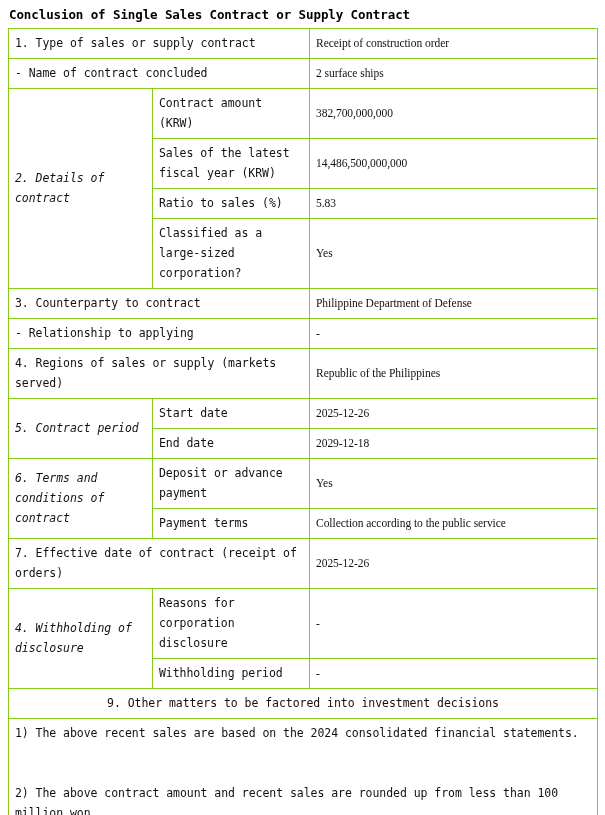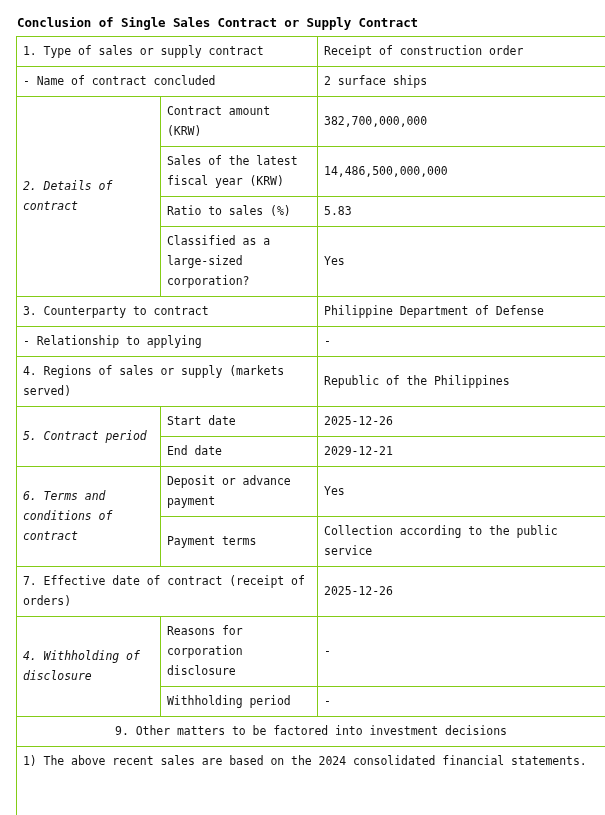--- a/index.html
+++ b/index.html
@@ -13,21 +13,21 @@
     overflow: hidden;
     font-family: "DejaVu Sans Mono", "Liberation Mono", monospace;
     color: #1a1a1a;
     -webkit-font-smoothing: none;
   }
   .page {
     position: relative;
     width: 587px;
     height: 815px;
     box-sizing: border-box;
-    padding: 8px;
+    padding: 0;
   }
   .doc-title {
     font-size: 12.5px;
     font-weight: bold;
     letter-spacing: -0.1px;
     color: #000;
     padding: 7px 0 6px 9px;
     line-height: 15px;
     white-space: nowrap;
   }
@@ -48,20 +48,21 @@
     word-break: break-word;
   }
   td.label {
     vertical-align: middle;
   }
   td.sublabel {
     vertical-align: middle;
   }
   td.value {
     vertical-align: middle;
+    font-family: Liberation Serif, serif;
   }
   td.group {
     vertical-align: middle;
     font-style: italic;
   }
   td.fullrow {
     vertical-align: middle;
     text-align: center;
   }
   td.note {
@@ -131,21 +132,21 @@
         <td class="value">Republic of the Philippines</td>
       </tr>
 
       <tr>
         <td class="group" rowspan="2">5. Contract period</td>
         <td class="sublabel">Start date</td>
         <td class="value">2025-12-26</td>
       </tr>
       <tr>
         <td class="sublabel">End date</td>
-        <td class="value">2029-12-21</td>
+        <td class="value">2029-12-18</td>
       </tr>
 
       <tr>
         <td class="group" rowspan="2">6. Terms and conditions of contract</td>
         <td class="sublabel">Deposit or advance payment</td>
         <td class="value">Yes</td>
       </tr>
       <tr>
         <td class="sublabel">Payment terms</td>
         <td class="value">Collection according to the public service</td>

